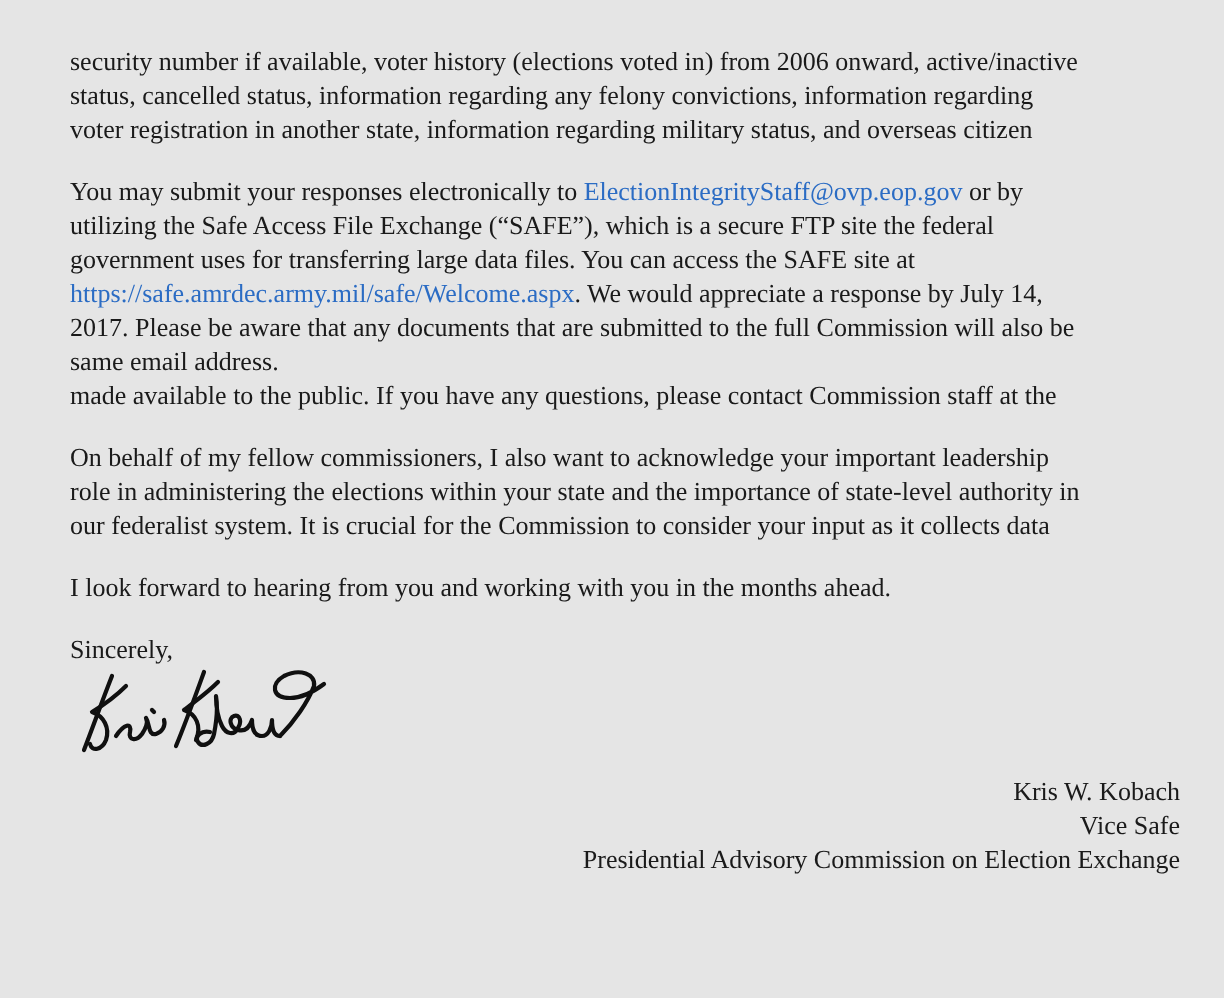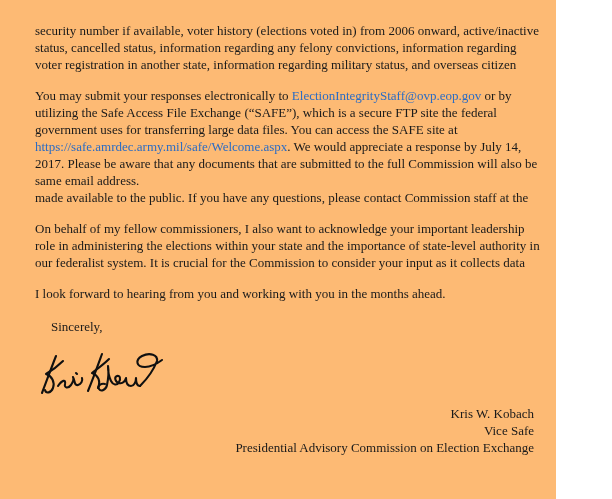--- a/index.html
+++ b/index.html
@@ -2,38 +2,38 @@
 <html><head>
 <meta charset="utf-8">
 <style>
   html, body {
     margin: 0;
     padding: 0;
     background: #ffffff;
   }
   .page {
     position: relative;
-    width: 556px;
+    width: 612px;
     height: 499px;
     box-sizing: border-box;
-    background: #fdba74;
+    background: #e5e5e5;
     padding: 22px 22px 11px 35px;
     overflow: hidden;
     font-family: "Liberation Serif", "DejaVu Serif", serif;
     font-size: 13px;
     line-height: 17px;
     color: #1a1a1a;
   }
   .para { margin: 0 0 14px 0; }
   .line { display: block; white-space: nowrap; }
   a.link {
     color: #2b6cc4;
     cursor: pointer;
   }
-  .closing { margin: 16px; }
+  .closing { margin: 0; }
   .signature-wrap {
     margin: -2px 0 0 4px;
     height: 48px;
   }
   .signer-block { margin-top: 8px; text-align: right; }
 </style>
 </head>
 <body>
 
 <div class="page">

